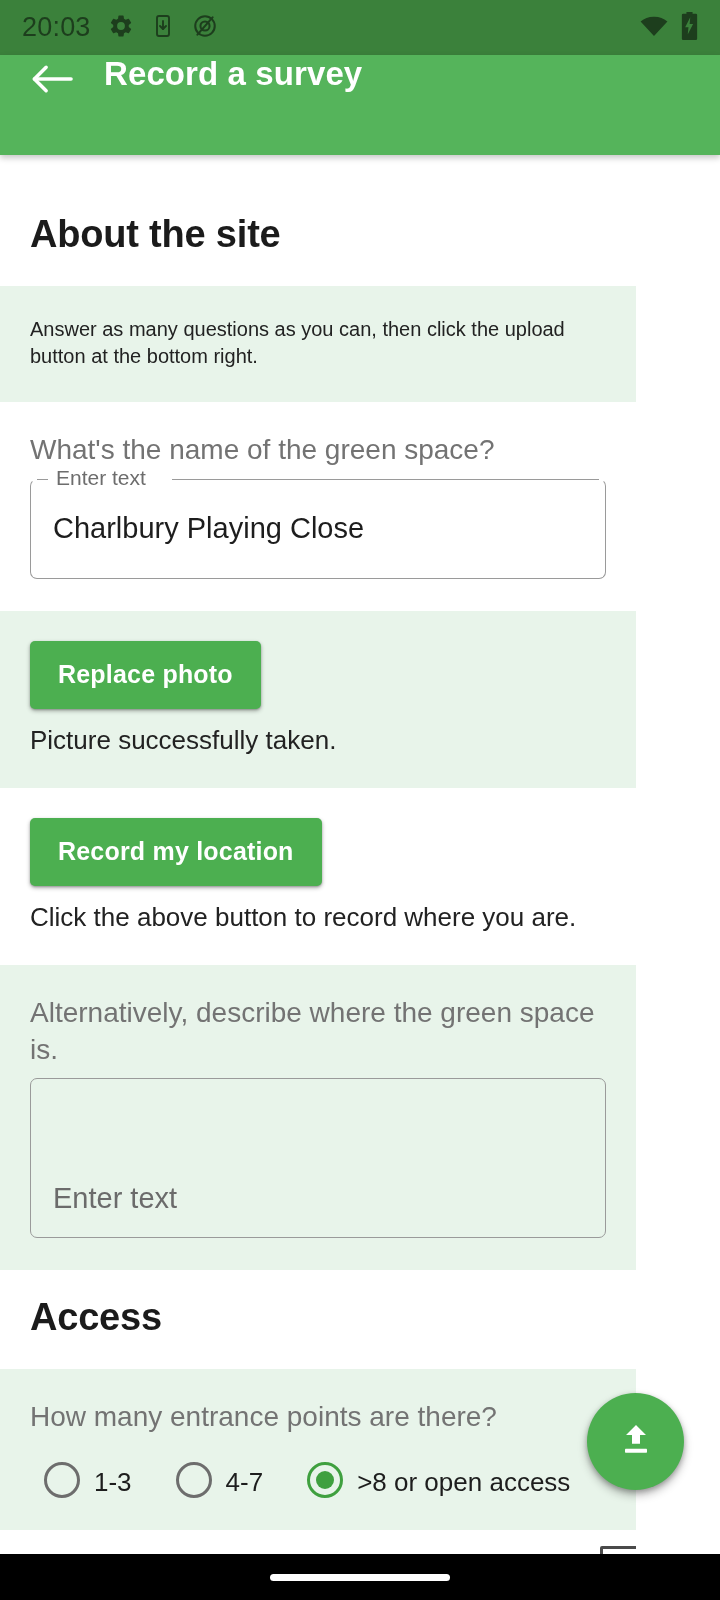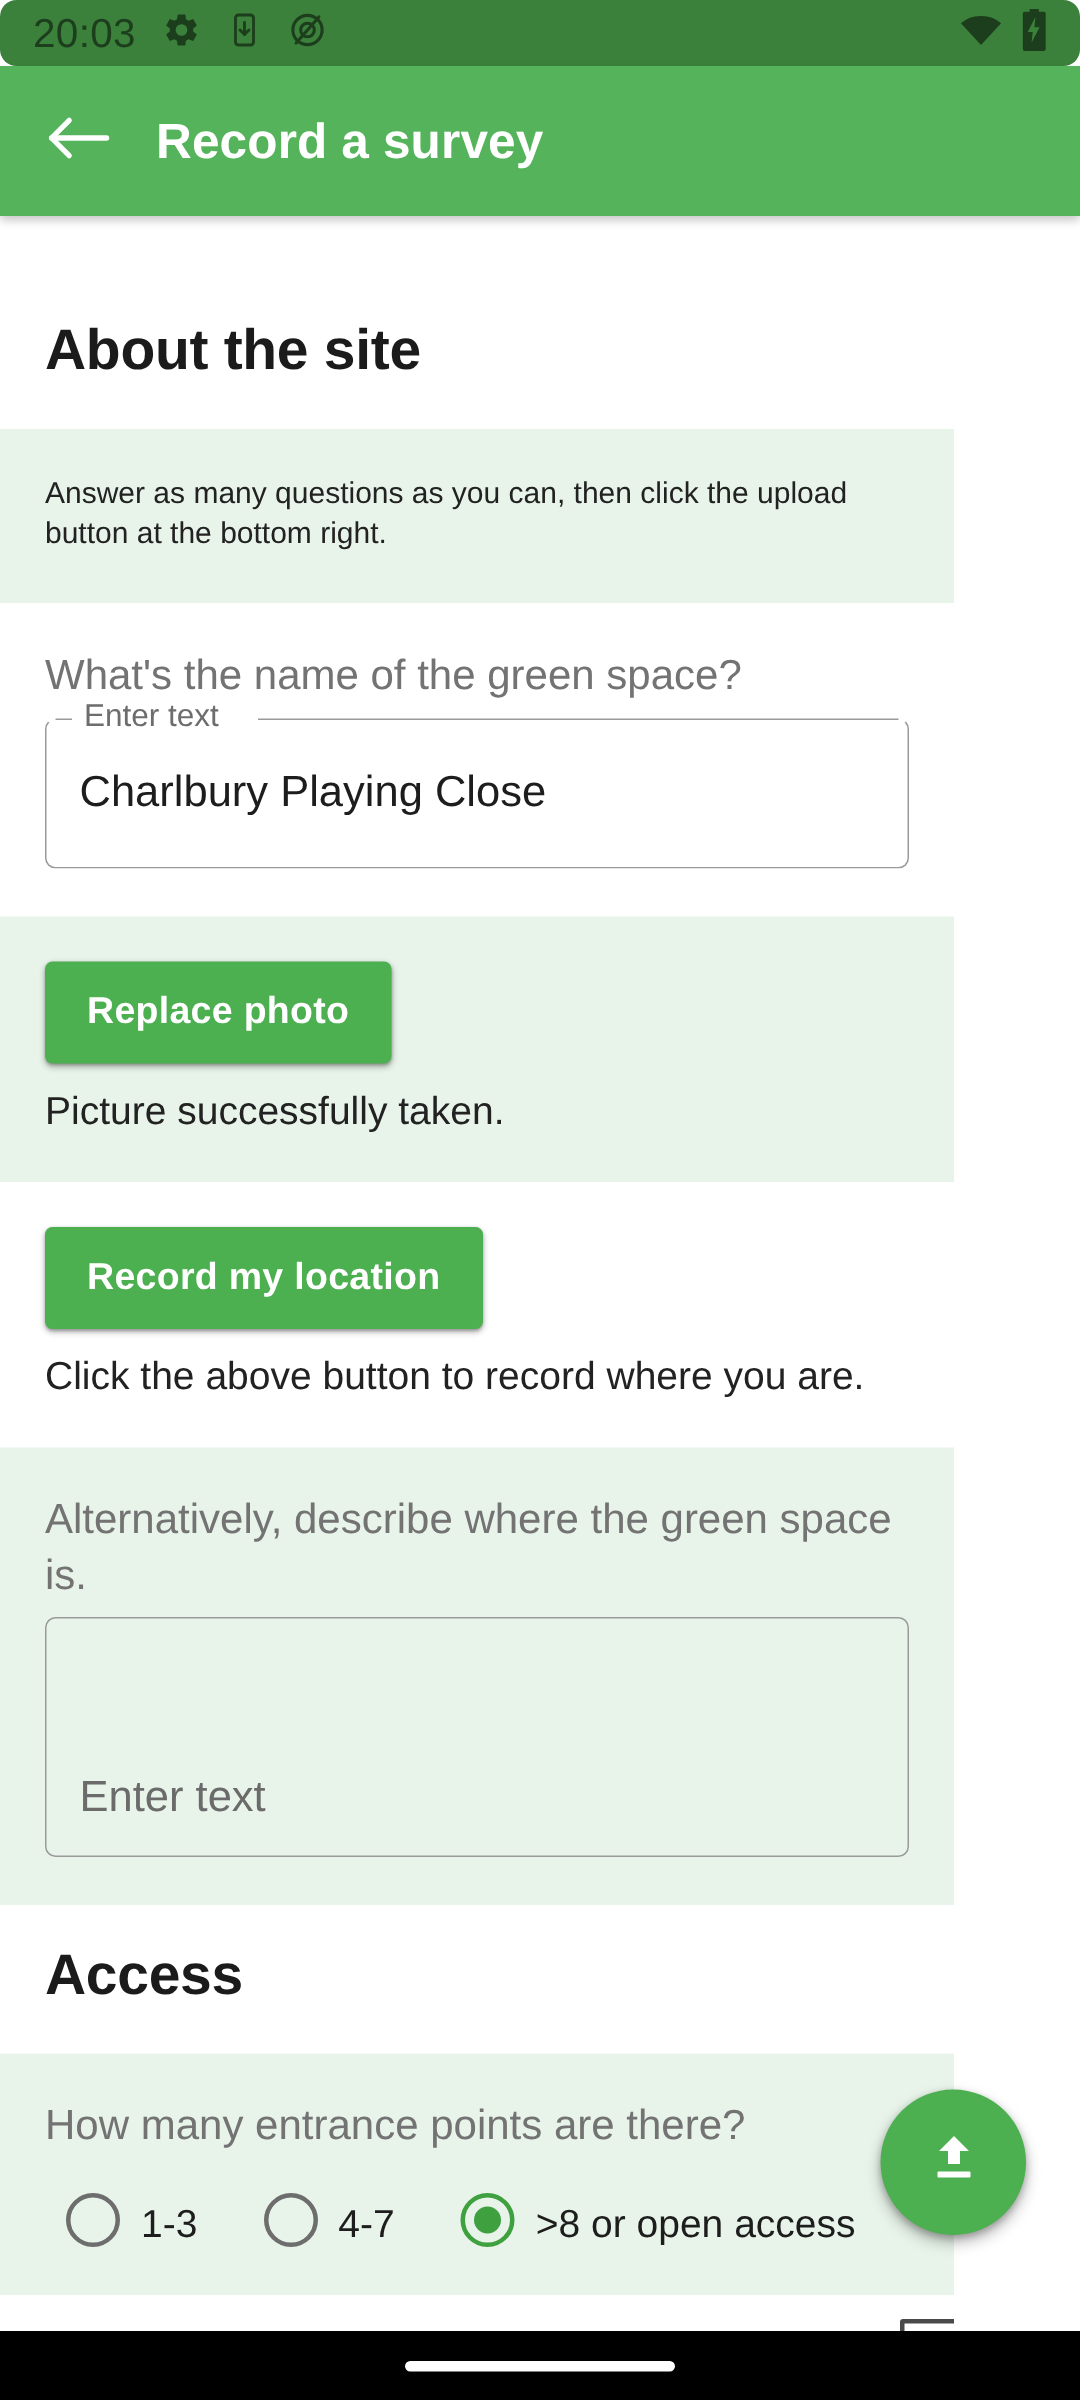--- a/index.html
+++ b/index.html
@@ -16,27 +16,26 @@
     position: relative;
     width: 720px;
     height: 1600px;
     overflow: hidden;
     background: #ffffff;
   }
 
   
   .status-bar {
     position: relative;
-    height: 44px;
+    height: 55px;
     background: #3B813B;
     display: flex;
     align-items: center;
     padding: 0 22px 0 22px;
     color: #183818;
-    border-radius: 11px;
   }
   .status-left {
     display: flex;
     align-items: center;
     gap: 17px;
   }
   .status-time {
     font-size: 27px;
     font-weight: 400;
     color: #1d3e1d;
@@ -50,21 +49,21 @@
     gap: 13px;
   }
   .sicon { display: block; }
 
   
   .app-bar {
     position: relative;
     height: 100px;
     background: #55B45B;
     display: flex;
-    align-items: center;
+    align-items: flex-start;
     padding-left: 26px;
     box-shadow: 0 3px 6px rgba(0,0,0,0.22);
     z-index: 5;
   }
   .back-btn {
     width: 52px;
     height: 52px;
     display: flex;
     align-items: center;
     justify-content: center;

